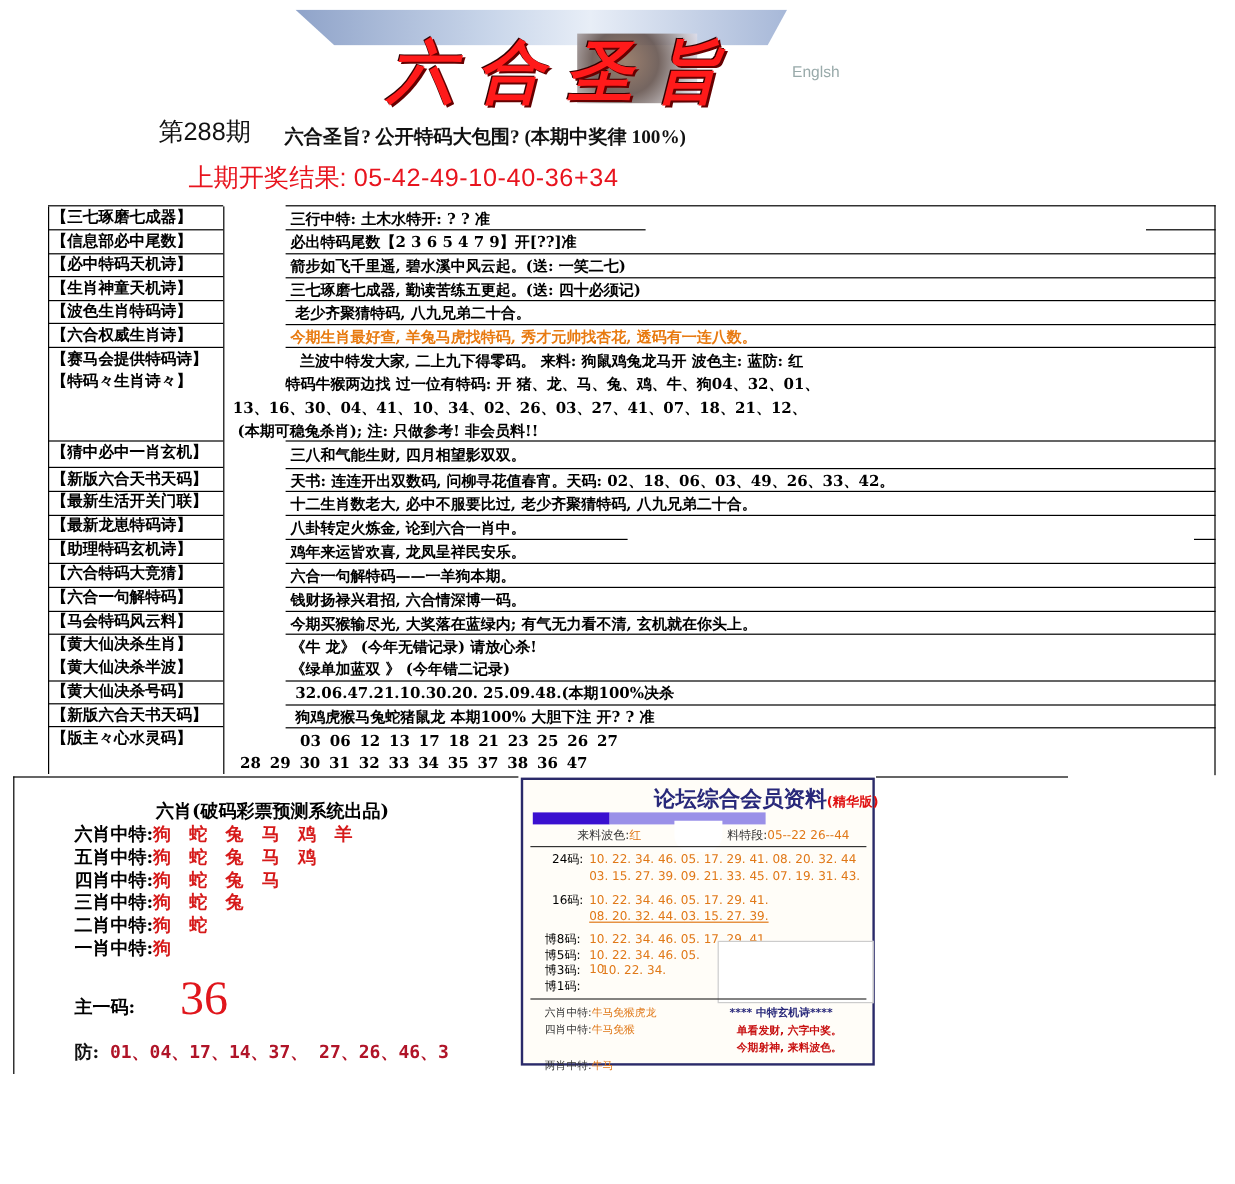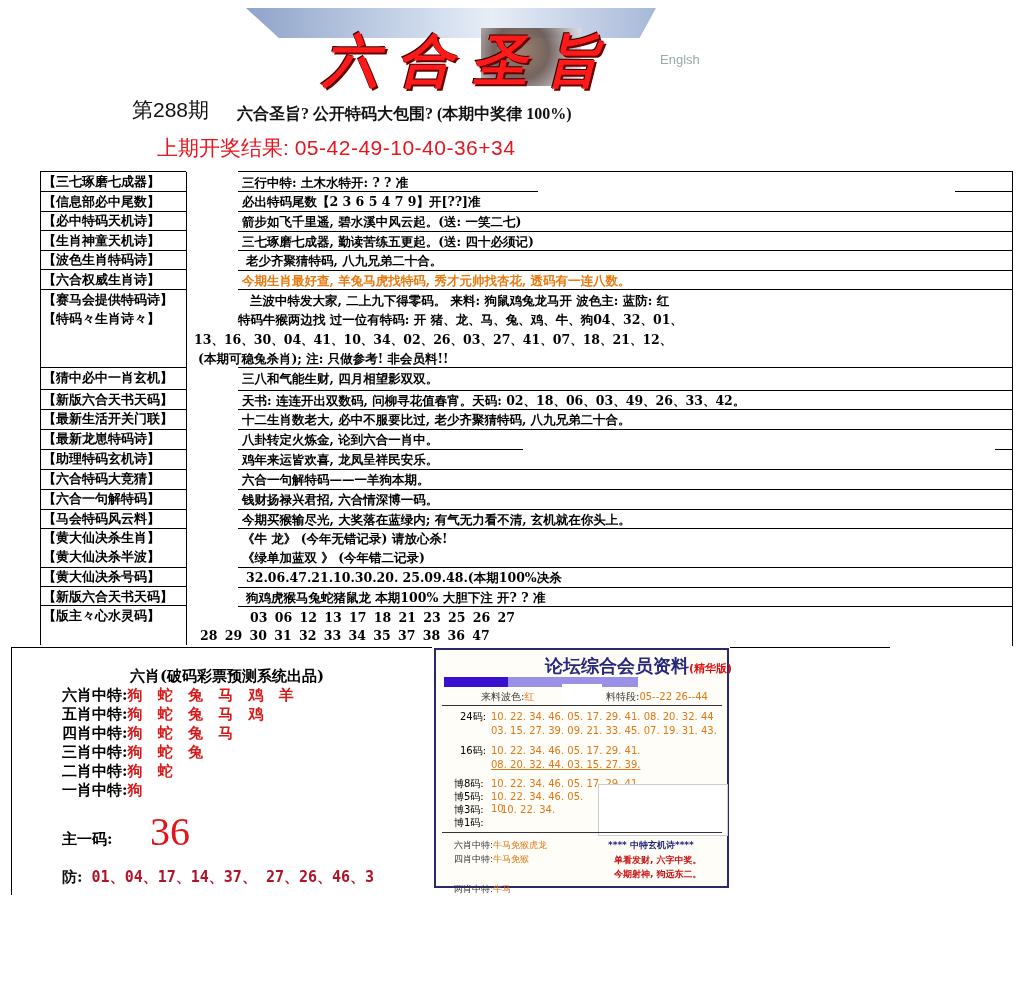--- a/index.html
+++ b/index.html
@@ -206,14 +206,14 @@
 
   <div class="card-white2"></div>
   <div class="card-line" style="top:182px"></div>
 
   <div class="card-txt" style="left:18px;top:189px;font-size:9px"><span class="k">六肖中特:</span><span class="v">牛马免猴虎龙</span></div>
   <div class="card-txt" style="left:18px;top:203px;font-size:9px"><span class="k">四肖中特:</span><span class="v">牛马免猴</span></div>
   <div class="card-txt" style="left:18px;top:233px;font-size:9px"><span class="k">两肖中特:</span><span class="v">牛马</span></div>
 
   <div class="card-txt" style="left:172px;top:189px;font-size:9px;color:#28287a;font-weight:bold">****      中特玄机诗****</div>
   <div class="card-txt card-red" style="left:178px;top:204px;font-size:9px">单看发财, 六字中奖。</div>
-  <div class="card-txt card-red" style="left:178px;top:218px;font-size:9px">今期射神, 狗远东二。</div>
+  <div class="card-txt card-red" style="left:178px;top:218px;font-size:9px">今期射神, 来料波色。</div>
 </div>
 
 </body></html>

